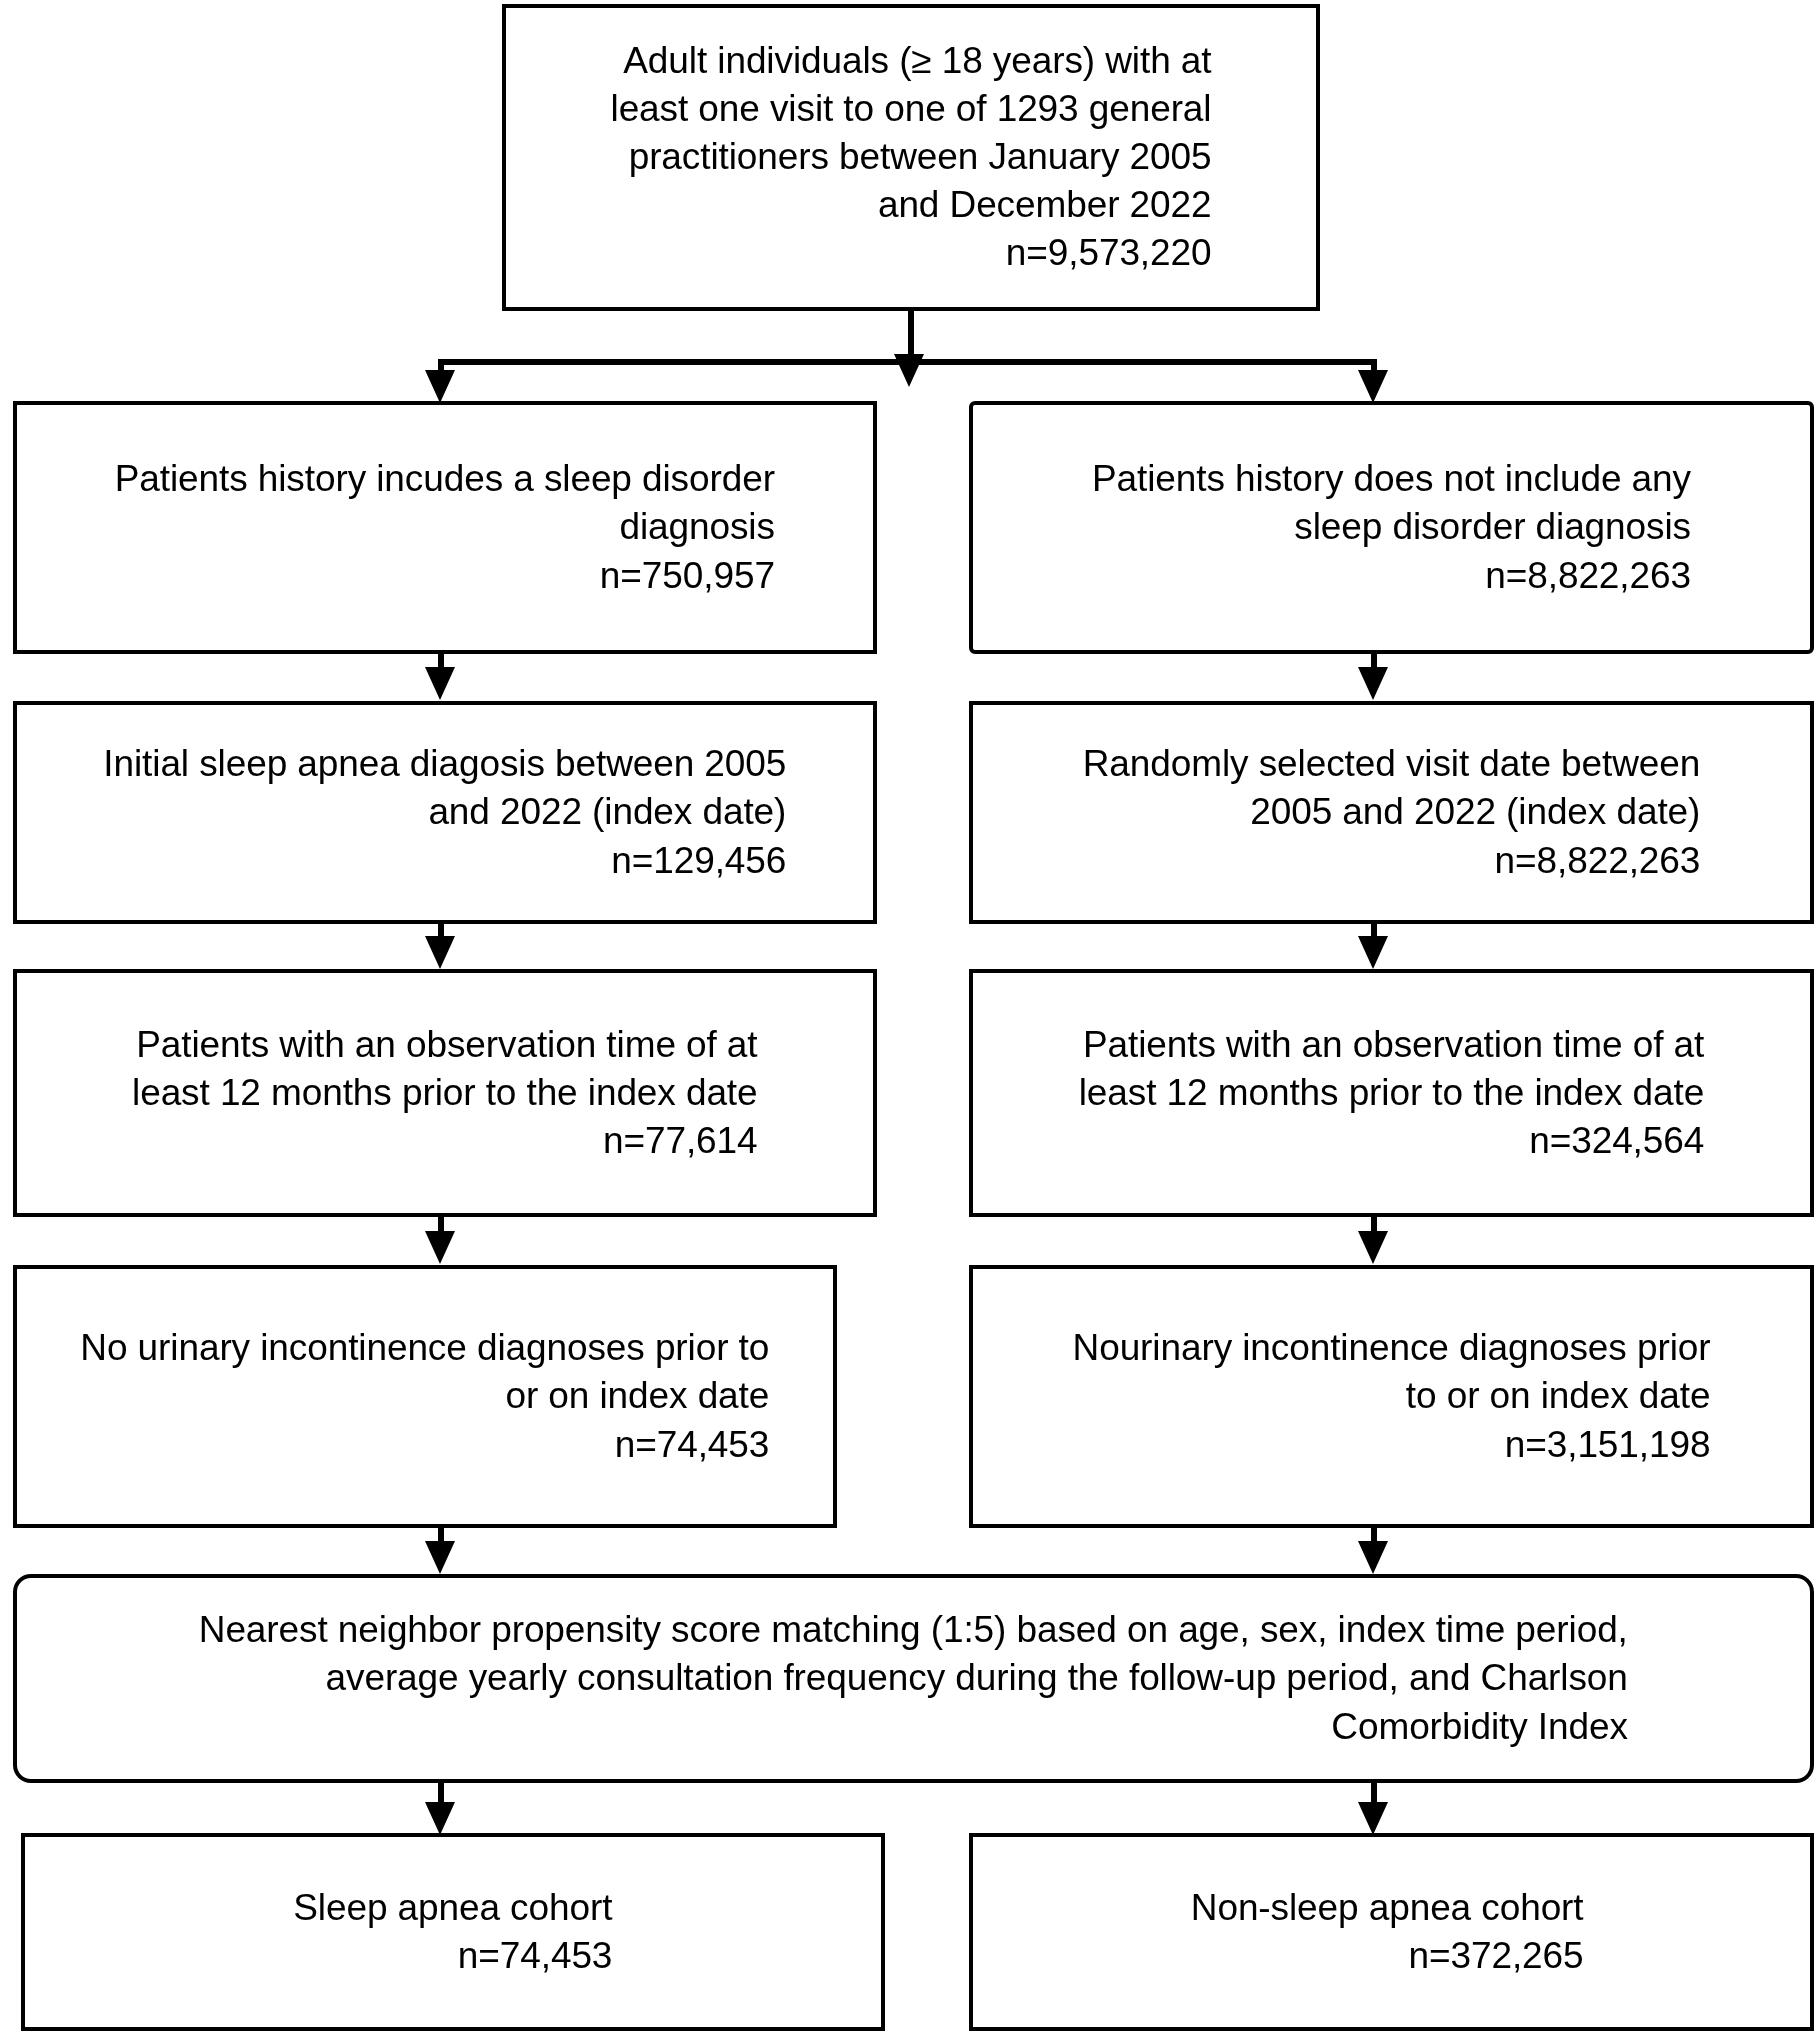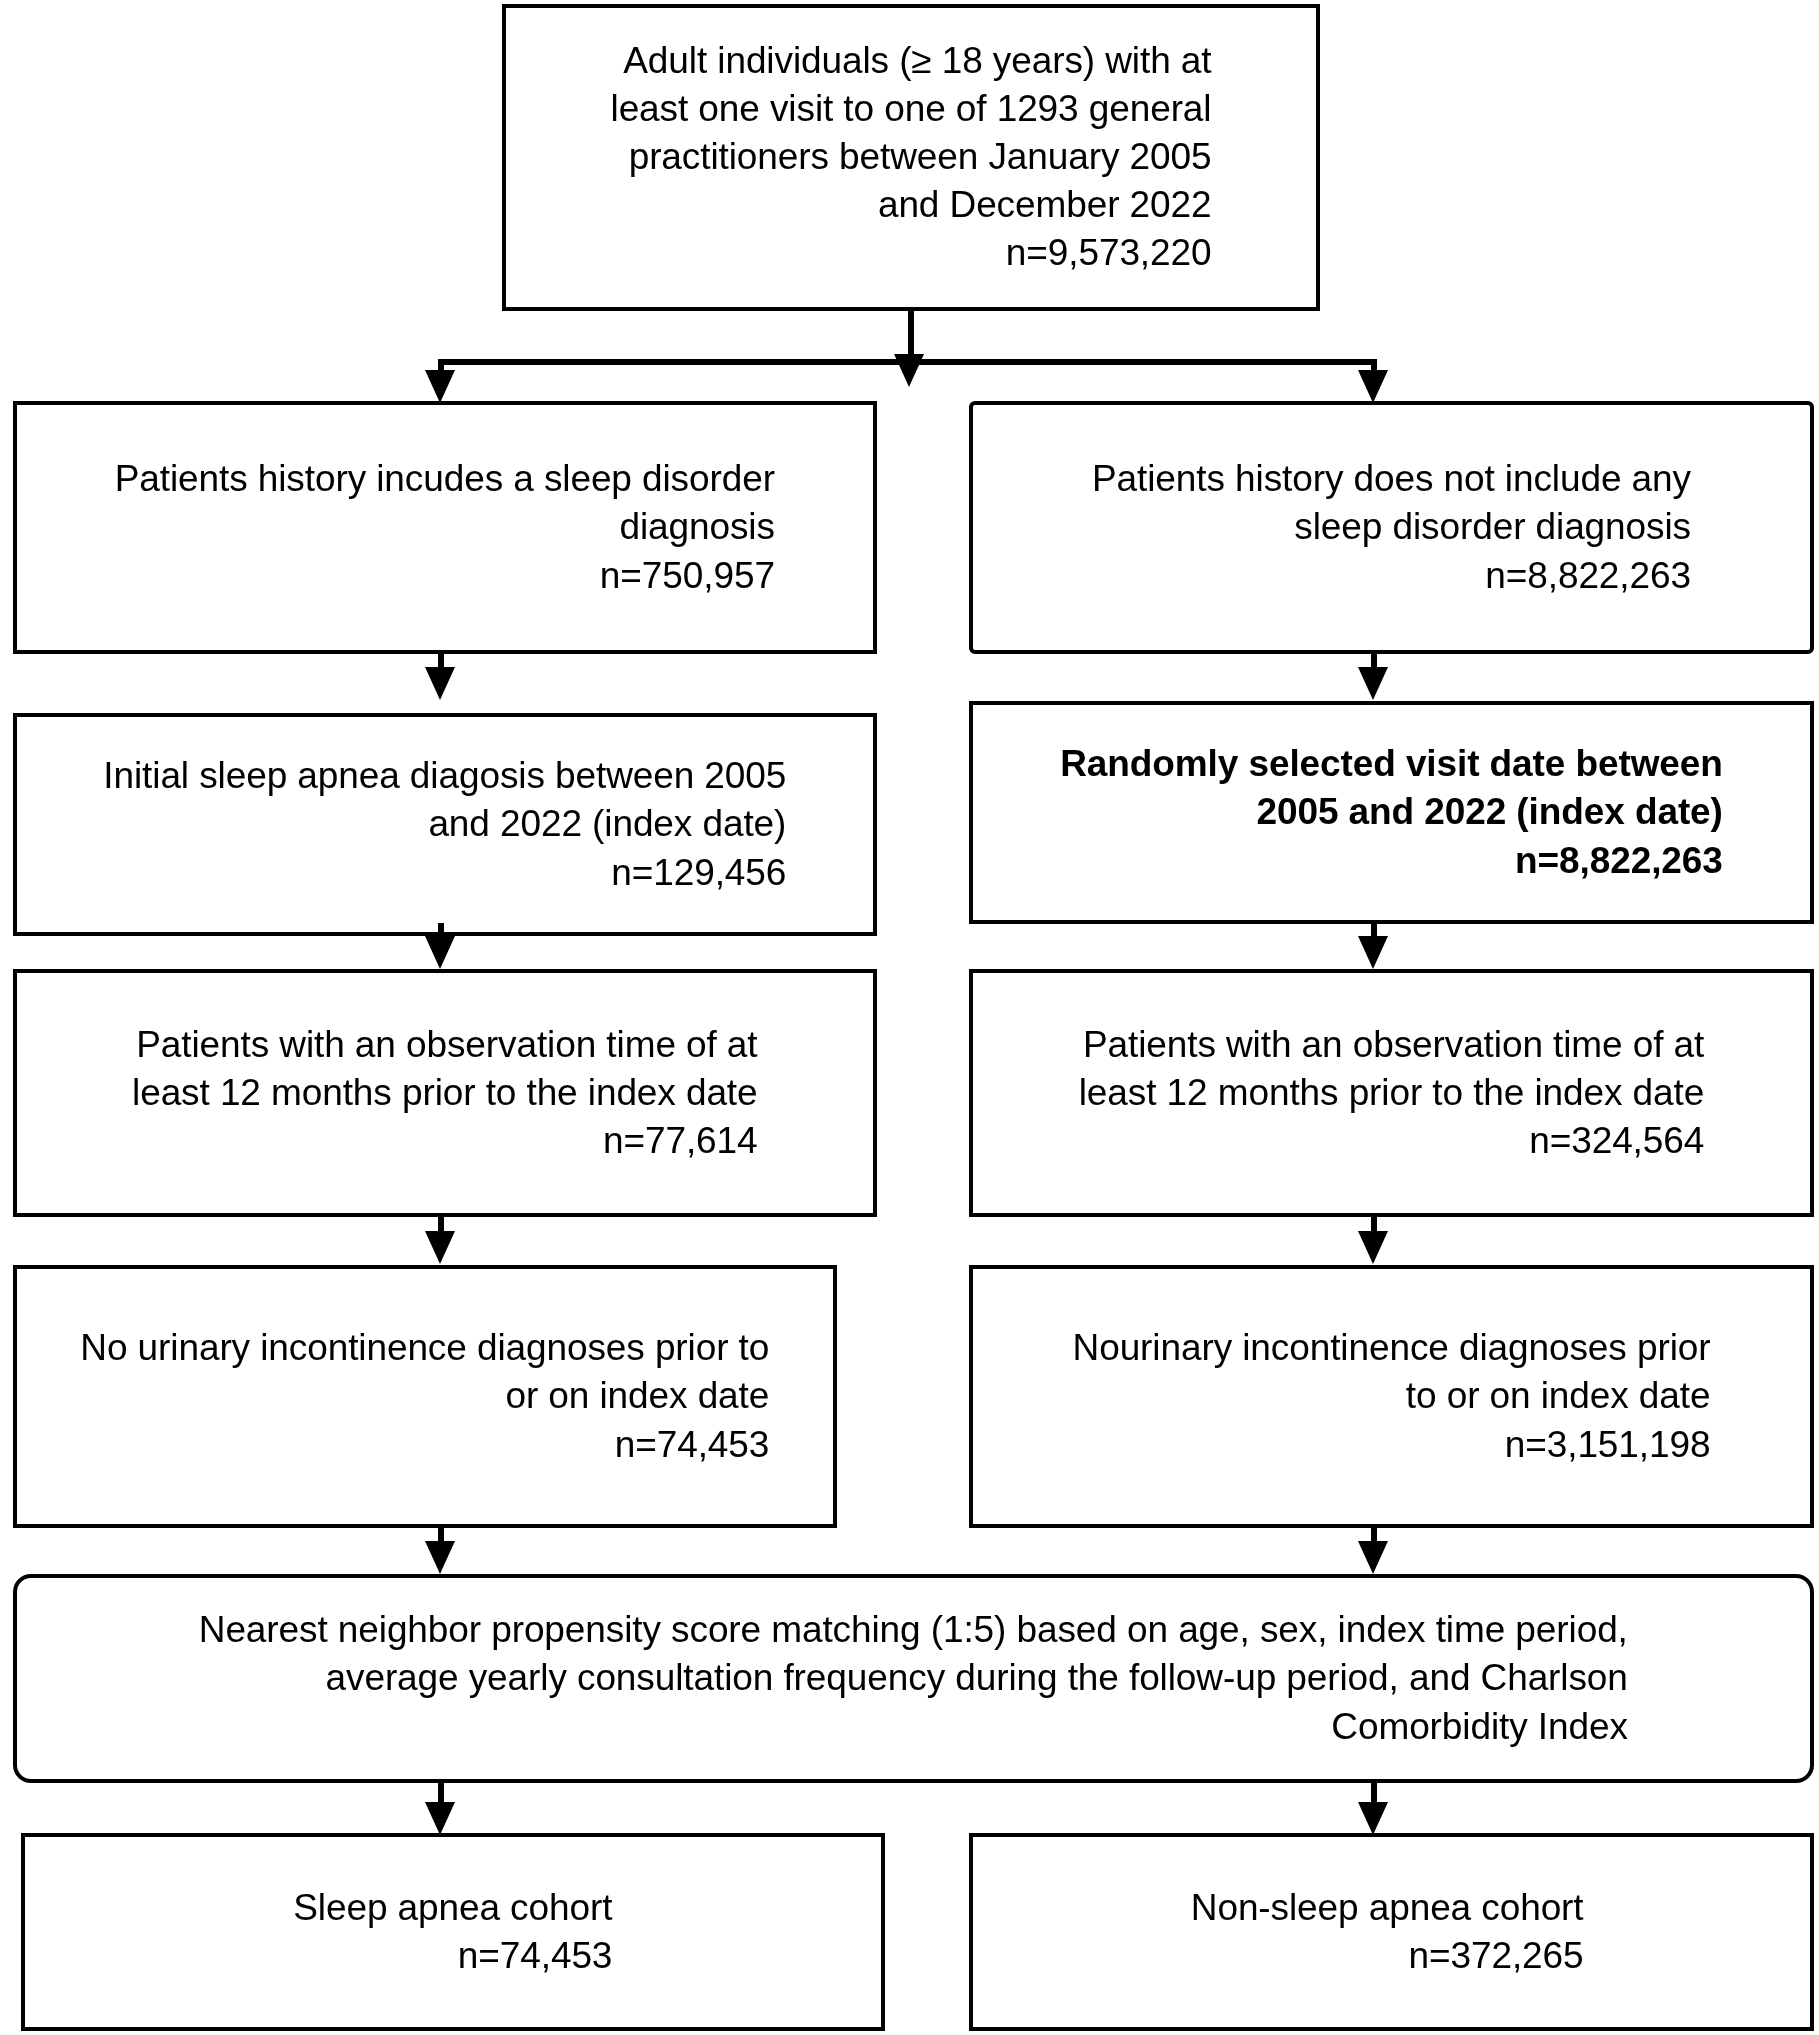--- a/index.html
+++ b/index.html
@@ -31,26 +31,26 @@
   .node .node-text {
     font-size: 37px;
     line-height: 1.30;
     white-space: pre-line;
     letter-spacing: -0.1px;
   }
   
   #node-root      { left: 502px;  top: 3.6px;    width: 818px; height: 307px; }
 
   #node-l1        { left: 12.8px;   top: 401px;  width: 864px; height: 253px; }
-  #node-l2        { left: 12.8px;   top: 701px;  width: 864px; height: 223px; margin-top: 12px; }
+  #node-l2        { left: 12.8px;   top: 701px;  width: 864px; height: 223px; }
   #node-l3        { left: 12.8px;   top: 969px; width: 864px; height: 248px; }
   #node-l4        { left: 12.8px;   top: 1265px; width: 824px; height: 263px; }
 
   #node-r1        { left: 969px; top: 401px;  width: 845px; height: 253px; border-radius: 6px; }
-  #node-r2        { left: 969px; top: 701px;  width: 845px; height: 223px; font-weight: bold; }
+  #node-r2        { left: 969px; top: 701px;  width: 845px; height: 223px; }
   #node-r3        { left: 969px; top: 969px; width: 845px; height: 248px; }
   #node-r4        { left: 969px; top: 1265px; width: 845px; height: 263px; }
 
   #node-match     { left: 12.8px;   top: 1574px; width: 1801px; height: 209px; border-radius: 18px; }
 
   #node-cohort-l  { left: 12.8px;   top: 1833px; width: 864px; height: 198px; margin-left: 8px; }
   #node-cohort-r  { left: 969px; top: 1833px; width: 845px; height: 198px; padding-left: 7px; }
 
   
   .vline {

